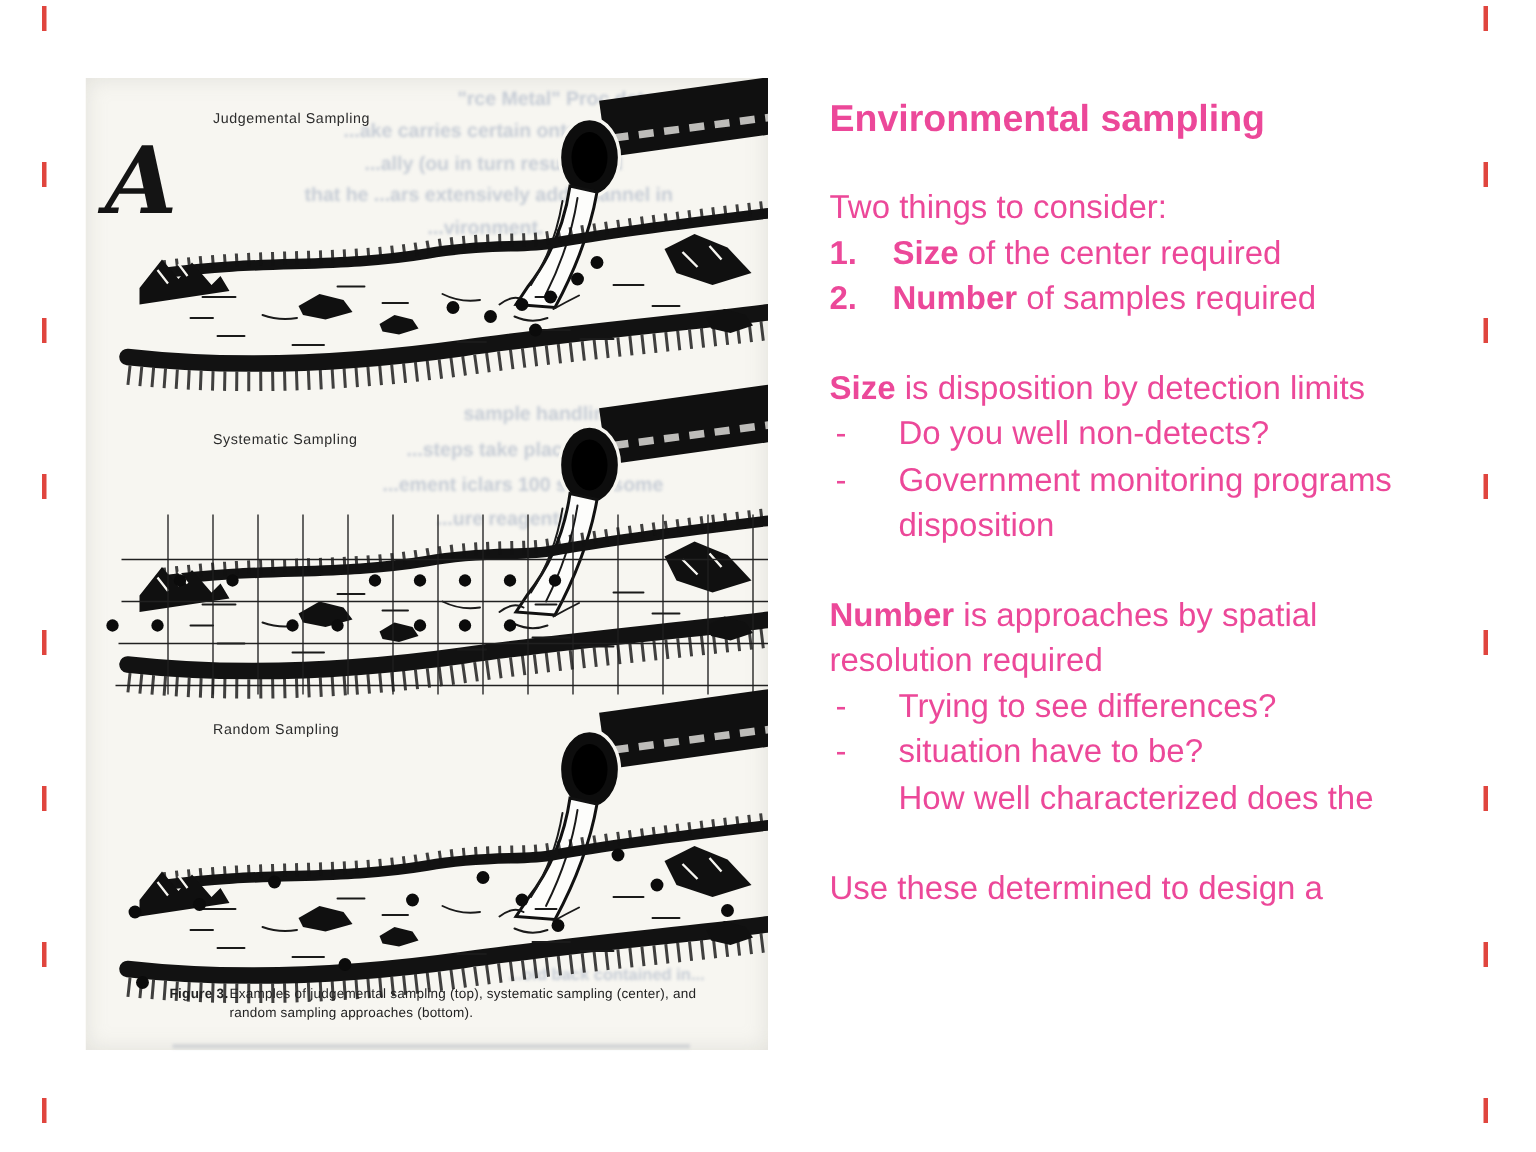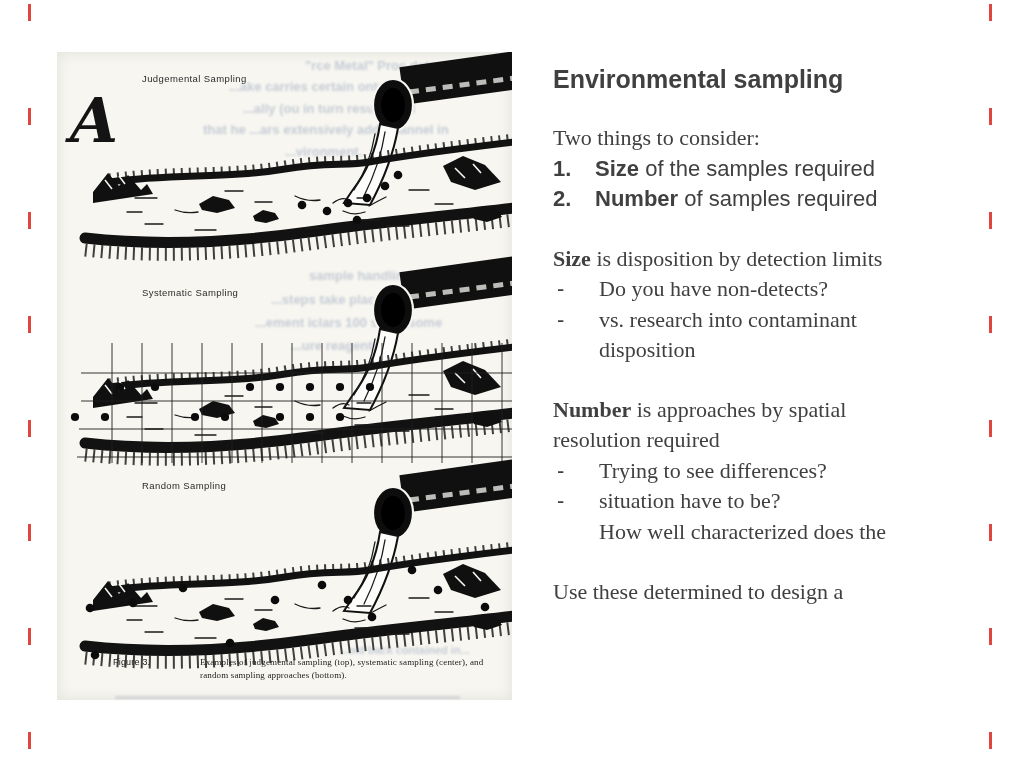--- a/index.html
+++ b/index.html
@@ -21,32 +21,32 @@
   #figure-svg{position:absolute;left:0;top:0;}
   .ink{stroke:#101010;fill:none;}
   .thin{stroke:#1a1a1a;stroke-width:1.3;fill:none;stroke-linecap:round;}
   .bank{stroke:#121212;fill:none;stroke-linecap:round;}
   .stipple{stroke:#121212;fill:none;stroke-dasharray:2,6;opacity:.8;}
   .plabel{font-family:"Liberation Sans",sans-serif;font-size:9.5px;letter-spacing:.4px;fill:#2b2b2b;}
   .letterA{font-family:"DejaVu Serif","Liberation Serif",serif;font-style:italic;font-weight:bold;font-size:62px;fill:#141414;}
   .ghost{position:absolute;font-size:13px;font-weight:bold;color:#c6ccd5;filter:blur(1.2px);white-space:nowrap;}
   #scan-bottom-smudge{position:absolute;left:58px;top:644px;width:345px;height:3px;background:#b9bec6;opacity:.5;filter:blur(1px);}
   #figure-caption{position:absolute;left:56px;top:604px;width:390px;font-size:9px;line-height:12.5px;color:#222;}
-  #figure-caption .cap-label{position:absolute;left:0;top:0;font-weight:normal;letter-spacing:.2px;}
-  #figure-caption .cap-body{display:block;margin-left:87px;letter-spacing:.15px;}
+  #figure-caption .cap-label{position:absolute;left:0;top:0;font-weight:bold;letter-spacing:.2px;}
+  #figure-caption .cap-body{display:block;margin-left:40px;letter-spacing:.15px;}
 
   
-  #text-panel{position:absolute;left:553px;top:66px;width:448px;font-size:22px;line-height:30.5px;color:#404040;}
+  #text-panel{position:absolute;left:553px;top:66px;width:448px;font-size:22px;line-height:30.5px;color:#ec4899;}
   #text-panel .b{font-weight:bold;text-align:center;}
   #slide-title{margin:0 0 31px 0;font-size:25px;line-height:26px;font-weight:bold;}
   .li{display:flex;}
   .li .num{flex:0 0 42px;font-weight:bold;}
   .li .marker{flex:0 0 42px;padding-left:4px;font-weight:normal;}
   .li .litext{flex:1 1 auto;}
-  .ln{display:block;font-family:Liberation Serif, serif;}
+  .ln{display:block;}
   .gap{margin-top:29px;}
   .gap2{margin-top:30px;}
 </style>
 </head>
 <body>
 
 <div id="slide">
 
   <div id="edge-left" class="edge-marks"></div>
   <div id="edge-right" class="edge-marks"></div>
@@ -163,40 +163,40 @@
   </div>
 
   <div id="text-panel">
 
     <h1 id="slide-title">Environmental sampling</h1>
 
     <div class="ln">Two things to consider:</div>
 
     <div class="li">
       <span class="num">1.</span>
-      <span class="litext"><span class="b">Size</span><span> of the samples required</span></span>
+      <span class="litext"><span class="b">Size</span><span> of the center required</span></span>
     </div>
     <div class="li">
       <span class="num">2.</span>
       <span class="litext"><span class="b">Number</span><span> of samples required</span></span>
     </div>
 
     <div class="ln gap">
       <span class="b">Size</span><span> is disposition by detection limits</span>
     </div>
     <div class="li">
       <span class="marker">-</span>
       <span class="litext">
-          <span class="ln">Do you have non-detects?</span>
+          <span class="ln">Do you well non-detects?</span>
         </span>
     </div>
     <div class="li">
       <span class="marker">-</span>
       <span class="litext">
-        <span class="ln">vs. research into contaminant</span>
+        <span class="ln">Government monitoring programs</span>
         <span class="ln">disposition</span>
       </span>
     </div>
 
     <div class="ln gap">
       <span class="b">Number</span><span> is approaches by spatial</span>
     </div>
     <div class="ln">resolution required</div>
     <div class="li">
       <span class="marker">-</span>

